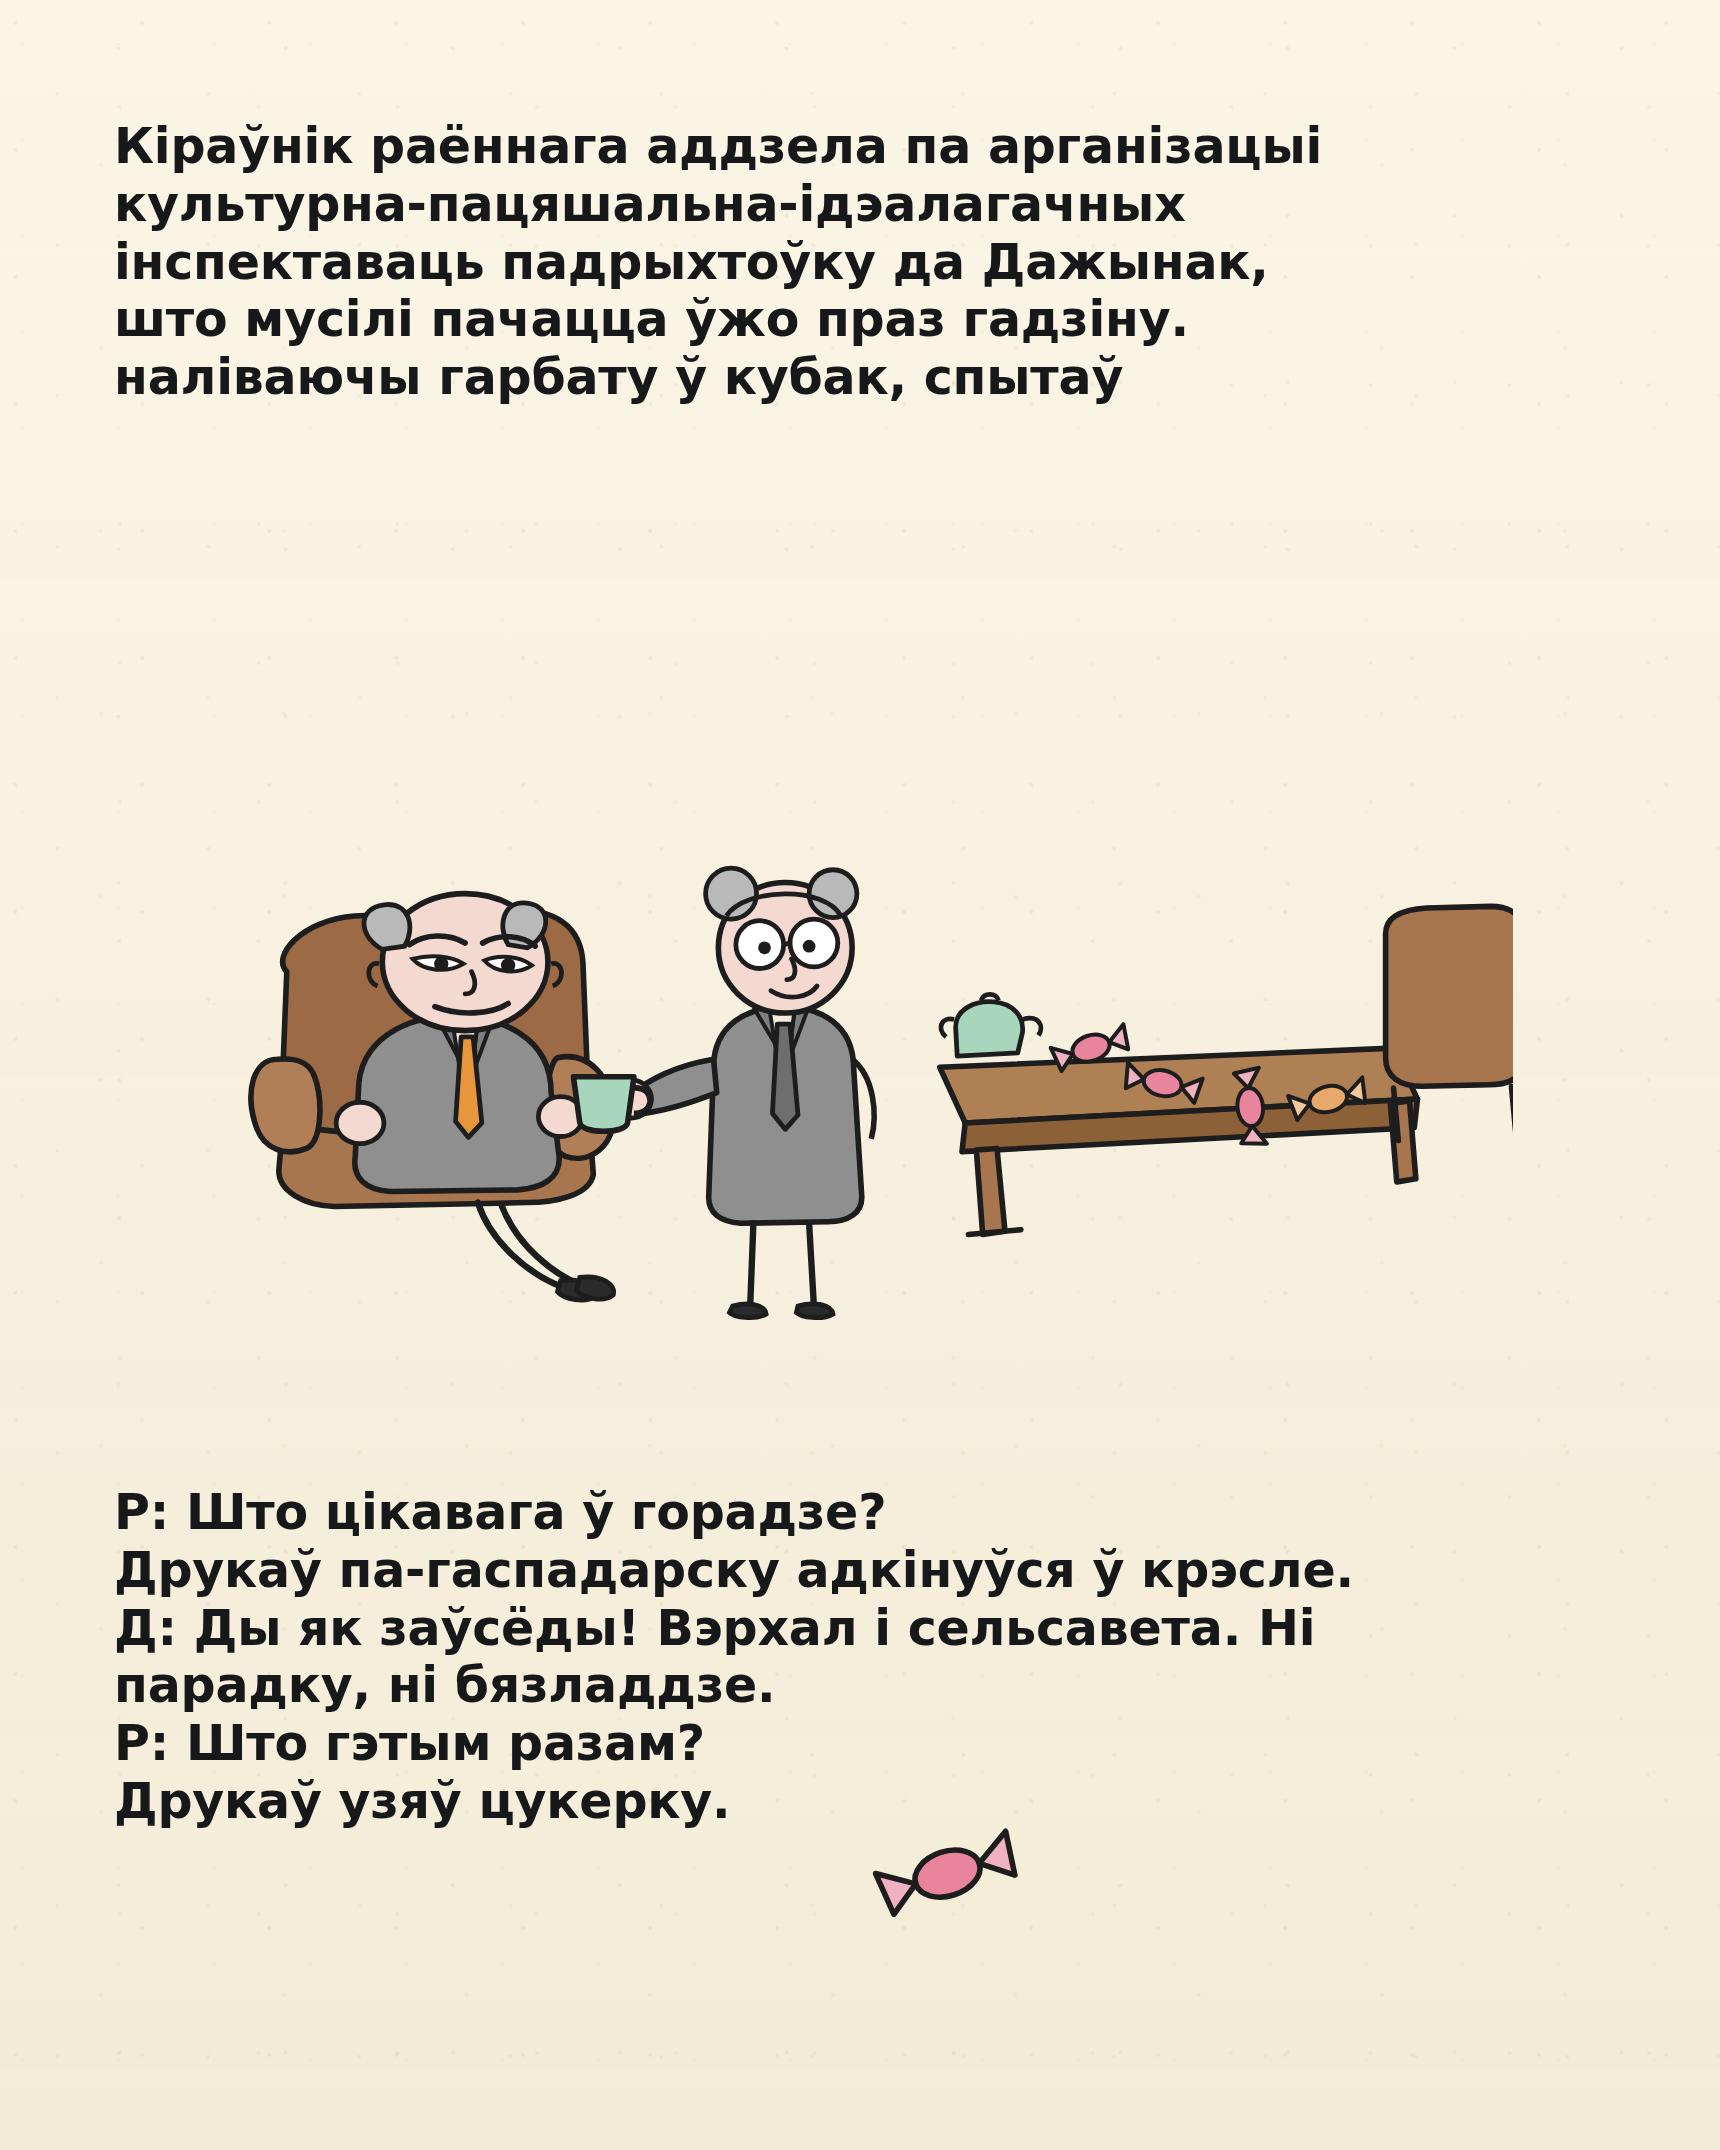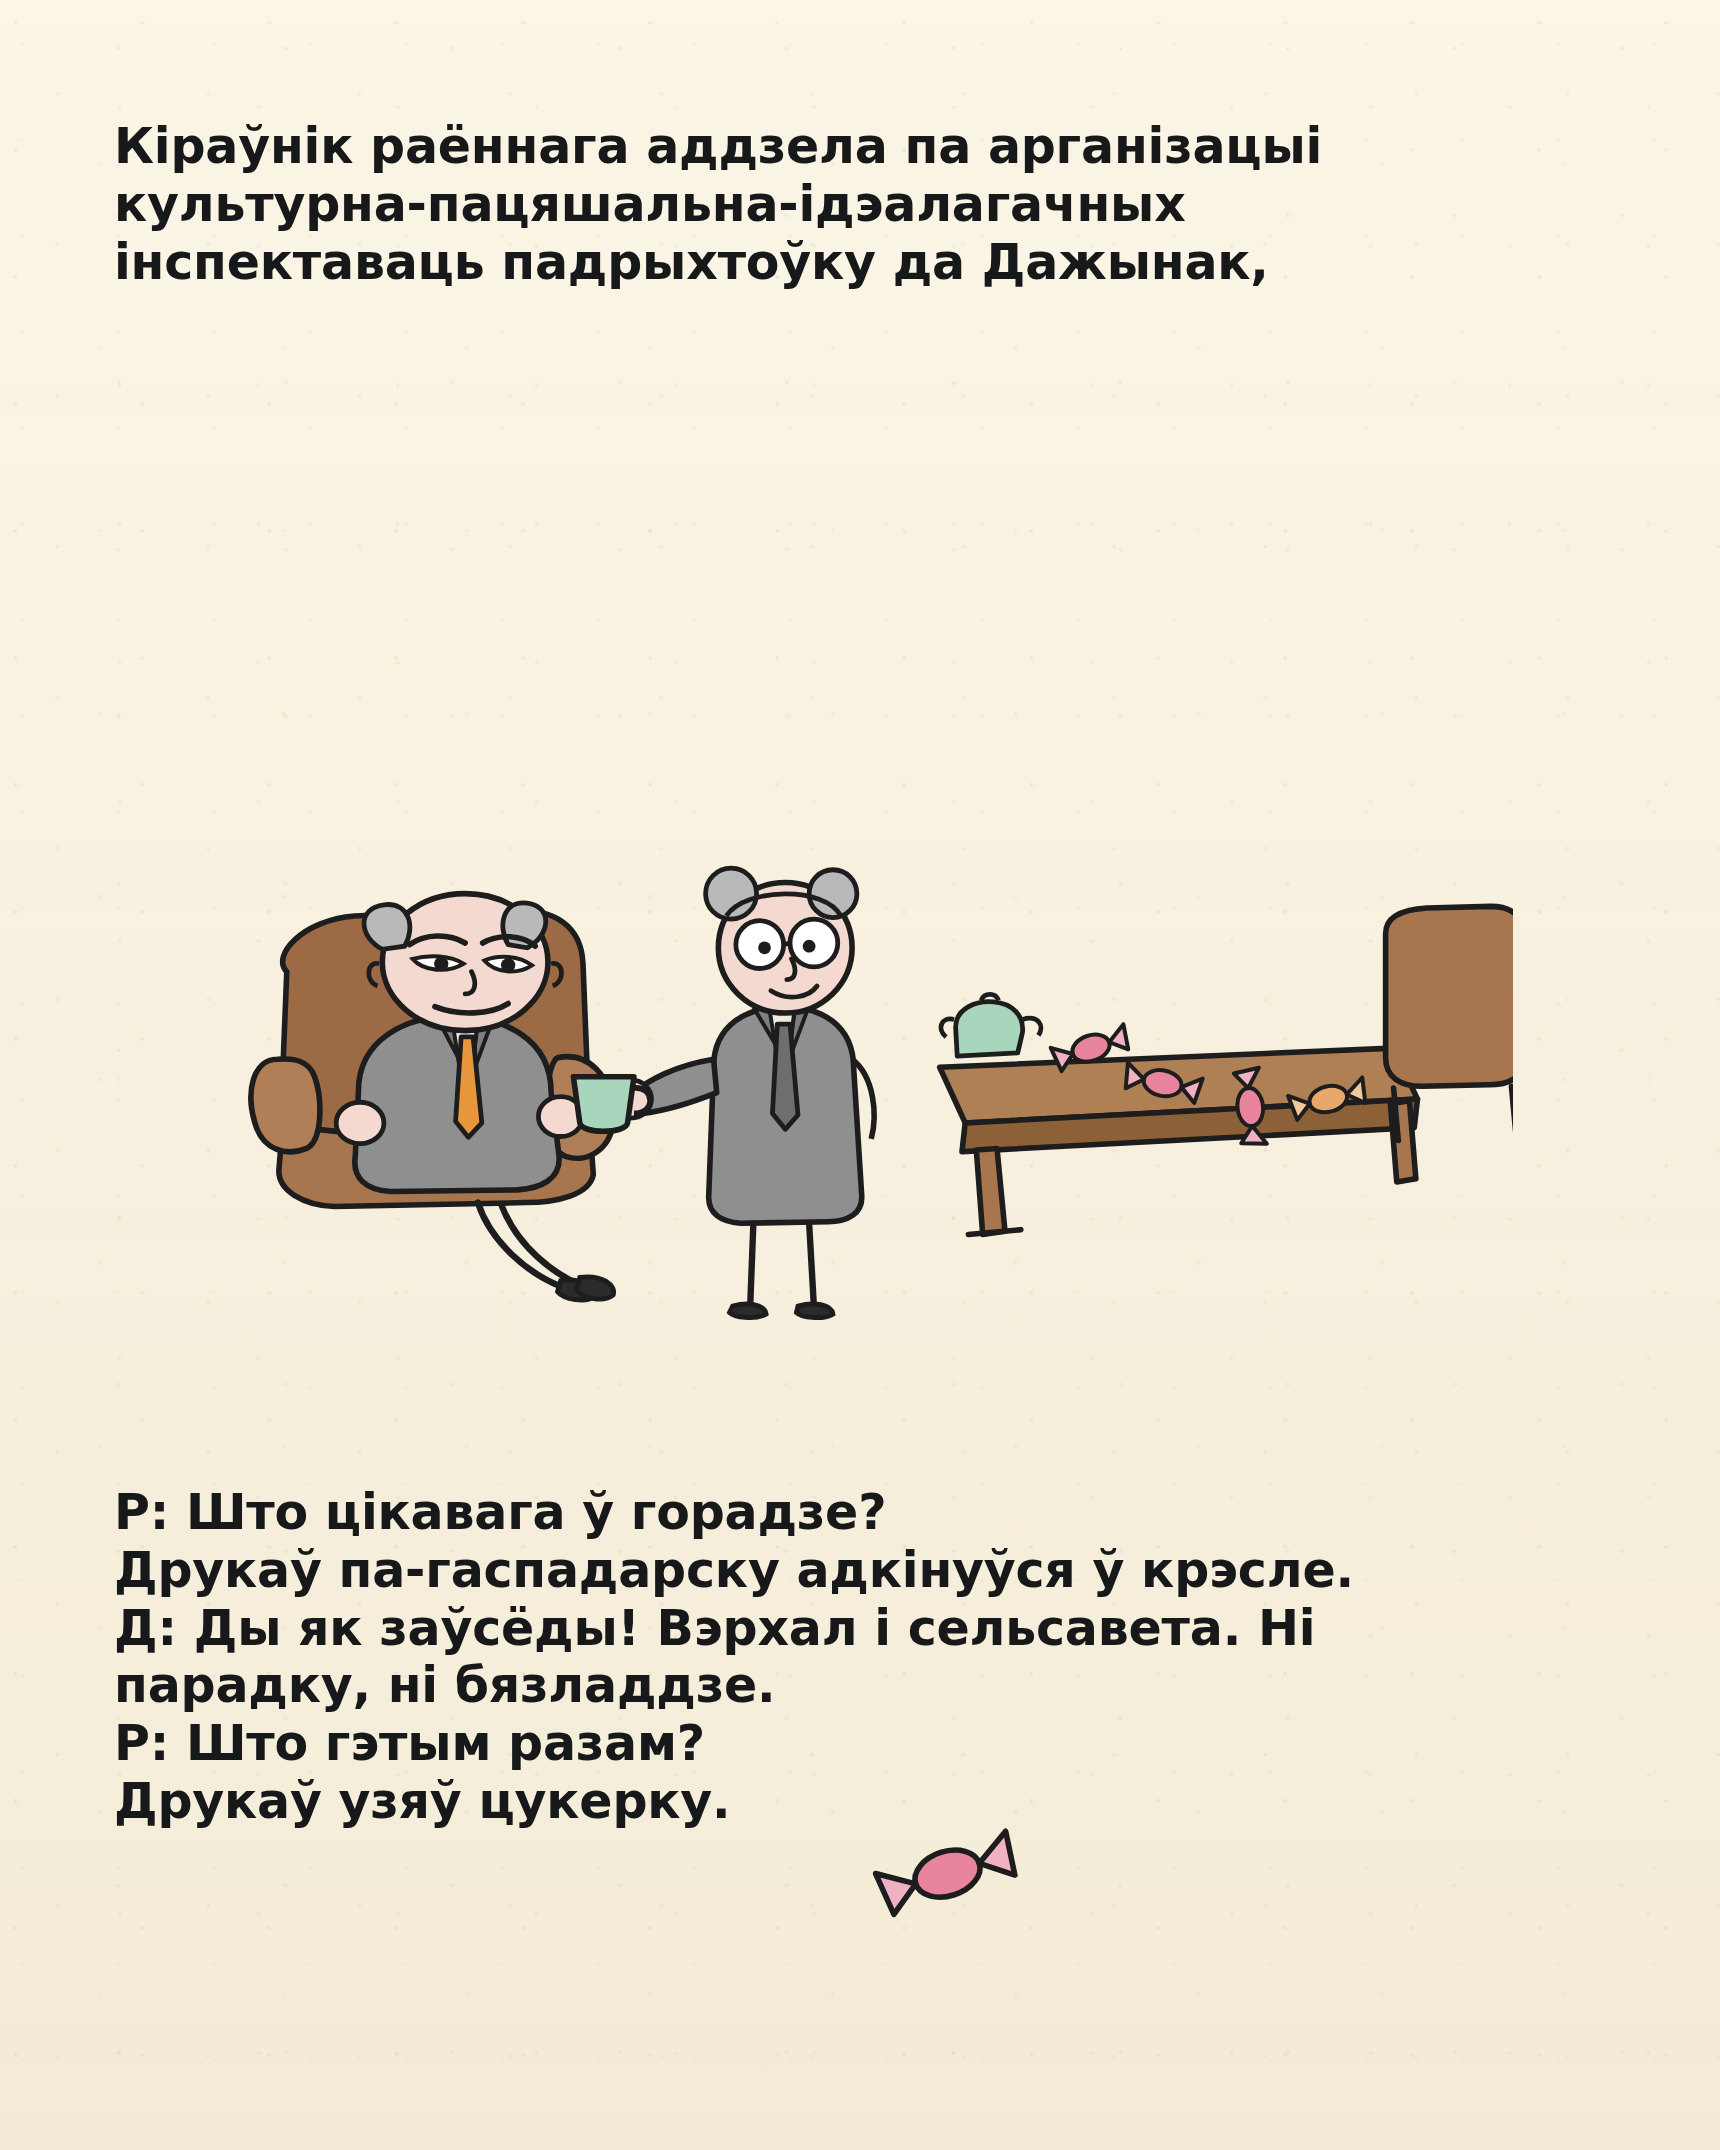--- a/index.html
+++ b/index.html
@@ -69,20 +69,22 @@
 </head>
 <body>
 
 <div class="page">
   <div class="paper-grain"></div>
 
   <div class="intro-text">
     <span class="line">Кіраўнік раённага аддзела па арганізацыі</span>
     <span class="line">культурна-пацяшальна-ідэалагачных</span>
     <span class="line">інспектаваць падрыхтоўку да Дажынак,</span>
+    <span class="line">што мусілі пачацца ўжо праз гадзіну.</span>
+    <span class="line">наліваючы гарбату ў кубак, спытаў</span>
   </div>
 
   <div class="illustration">
     <svg viewBox="0 0 1600 640" width="1274" height="510" xmlns="http://www.w3.org/2000/svg">
 
       <g>
         <path d="M60 140 C40 120 80 75 145 70 L330 62 C400 58 430 85 432 130 L440 330 C442 370 420 392 380 395 L120 400 C75 402 52 380 52 340 Z" fill="#9c6a44" stroke="#1d1d1d" stroke-width="7" stroke-linejoin="round"></path>
 
         <path d="M55 330 C120 350 360 350 440 325 L445 395 C440 420 400 430 360 430 L120 435 C80 433 50 415 50 390 Z" fill="#a8764e" stroke="#1d1d1d" stroke-width="7" stroke-linejoin="round"></path>
 

